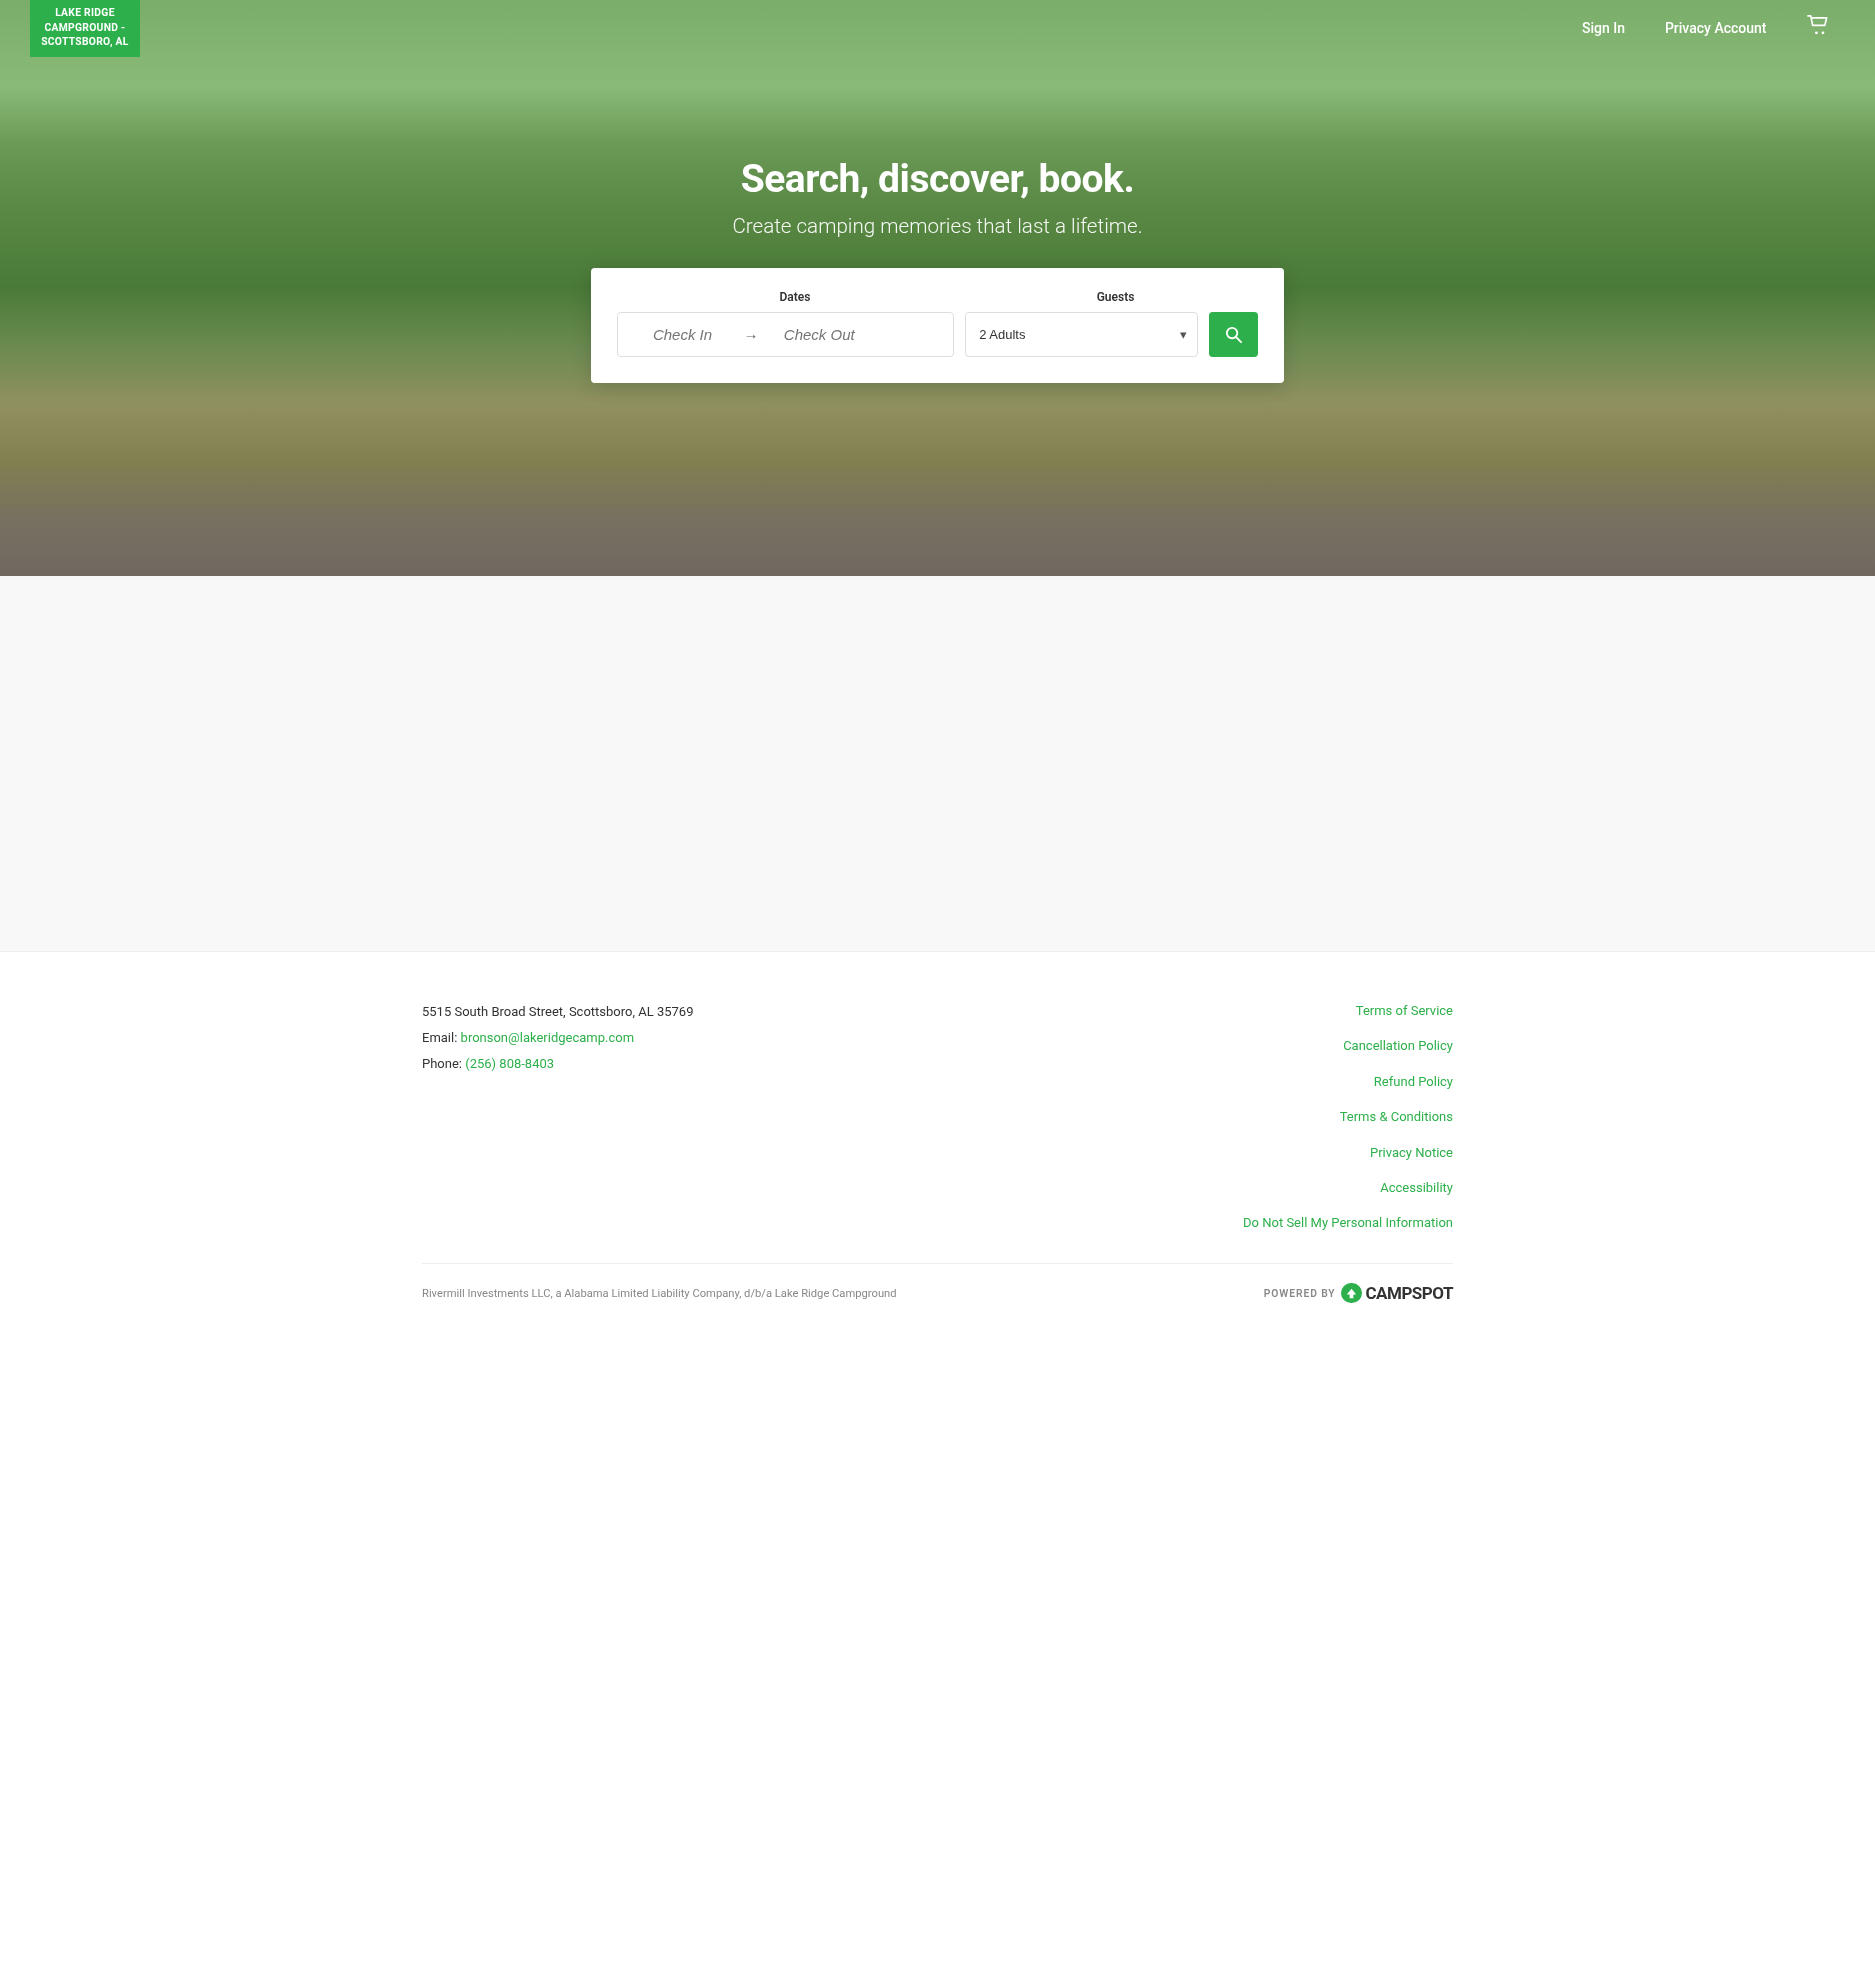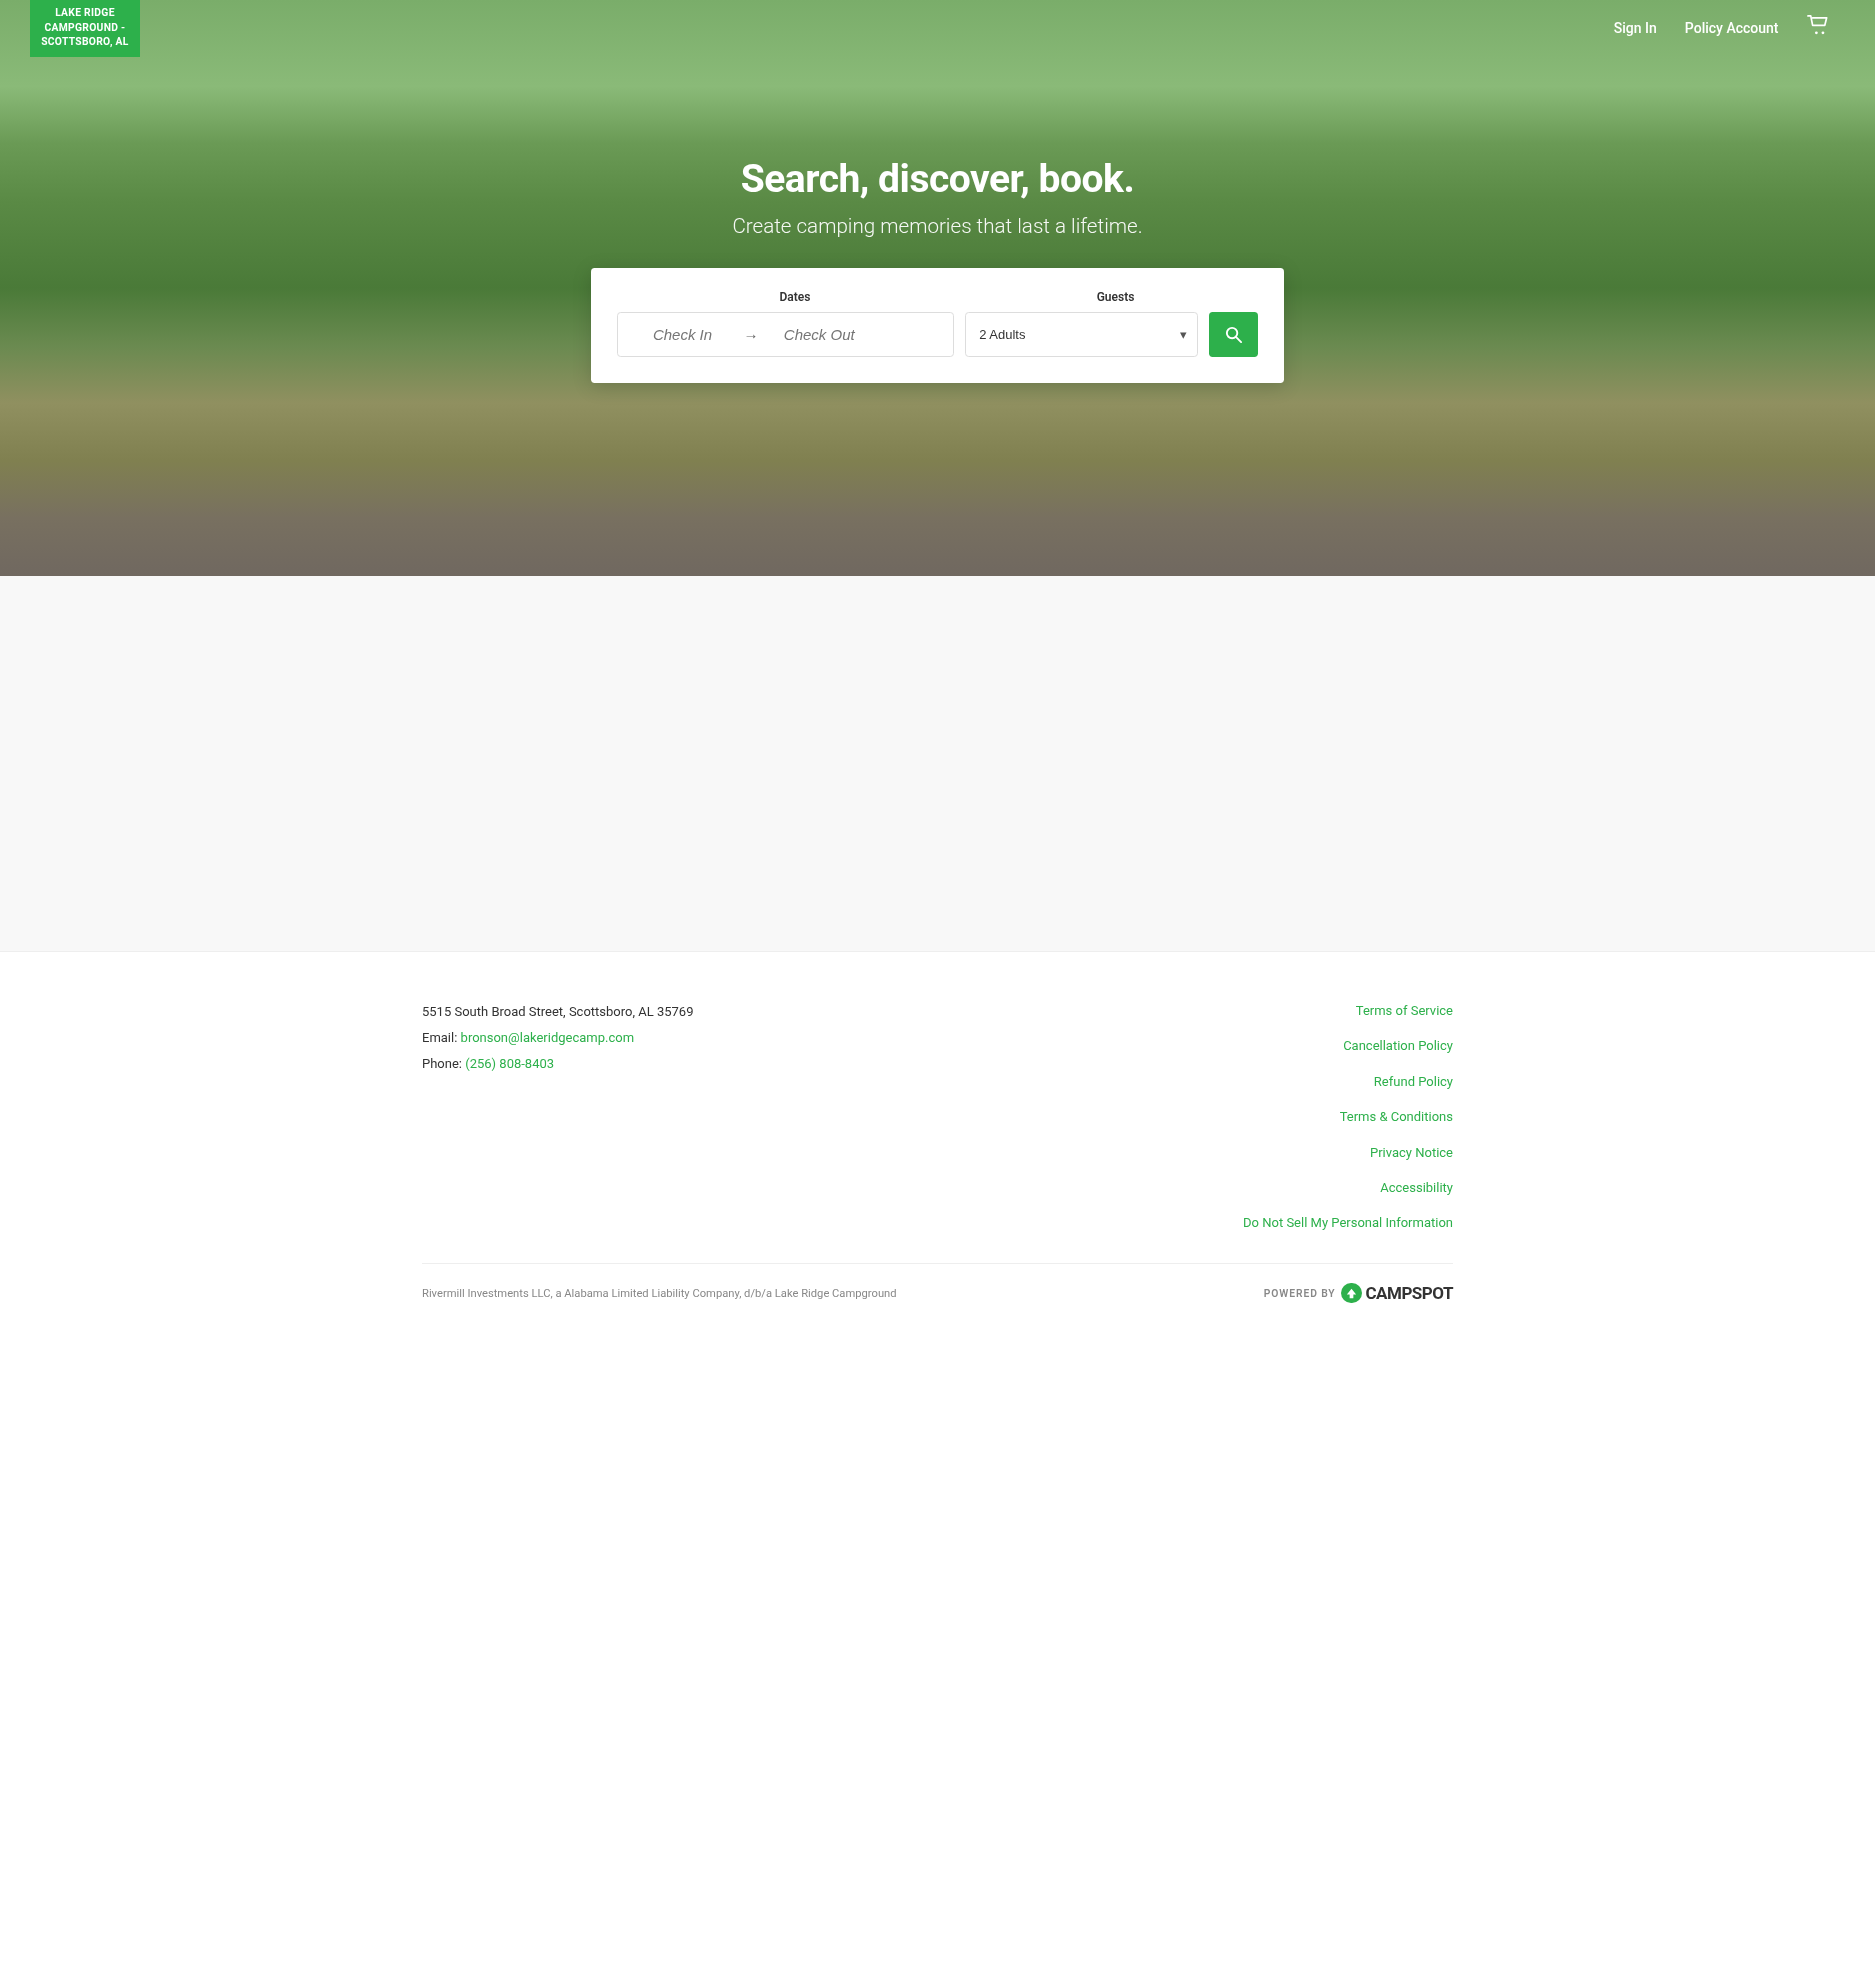--- a/index.html
+++ b/index.html
@@ -23,21 +23,21 @@
       font-weight: 700;
       text-align: center;
       padding: 7.5px 11.2px;
       line-height: 1.4;
       letter-spacing: 0.3px;
       text-transform: uppercase;
     }
     .header-nav {
       display: flex;
       align-items: center;
-      gap: 28px;
+      gap: 40px;
       justify-content: center;
     }
     .header-nav a {
       color: #fff;
       text-decoration: none;
       font-size: 14px;
       font-weight: 500;
     }
     .cart-icon-wrap {
       color: #fff;
@@ -277,21 +277,21 @@
 <body>
 
 <header class="header">
   <div class="logo-box">
     <span>LAKE RIDGE</span><br>
     <span>CAMPGROUND -</span><br>
     <span>SCOTTSBORO, AL</span>
   </div>
   <nav class="header-nav">
     <a href="#">Sign In</a>
-    <a href="#">Policy Account</a>
+    <a href="#">Privacy Account</a>
     <span class="cart-icon-wrap">
       <svg width="22.5" height="20.6" viewBox="0 0 24 22" fill="white" xmlns="http://www.w3.org/2000/svg">
         <path d="M1 1h3l2 10h13l2-8H6" stroke="white" stroke-width="1.8" fill="none" stroke-linecap="round" stroke-linejoin="round"></path>
         <circle cx="10" cy="19" r="1.5" fill="white"></circle>
         <circle cx="17" cy="19" r="1.5" fill="white"></circle>
       </svg>
     </span>
   </nav>
 </header>
 

